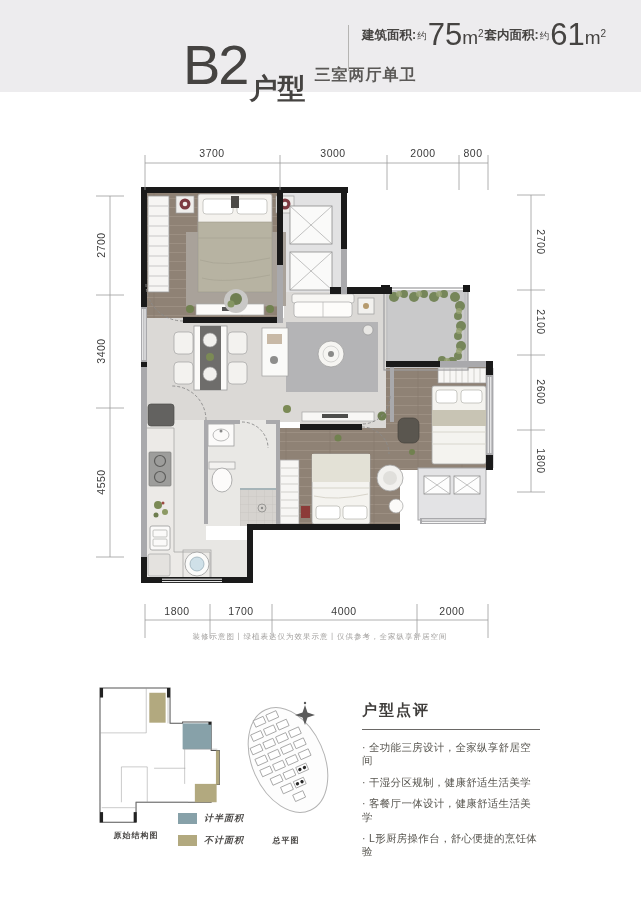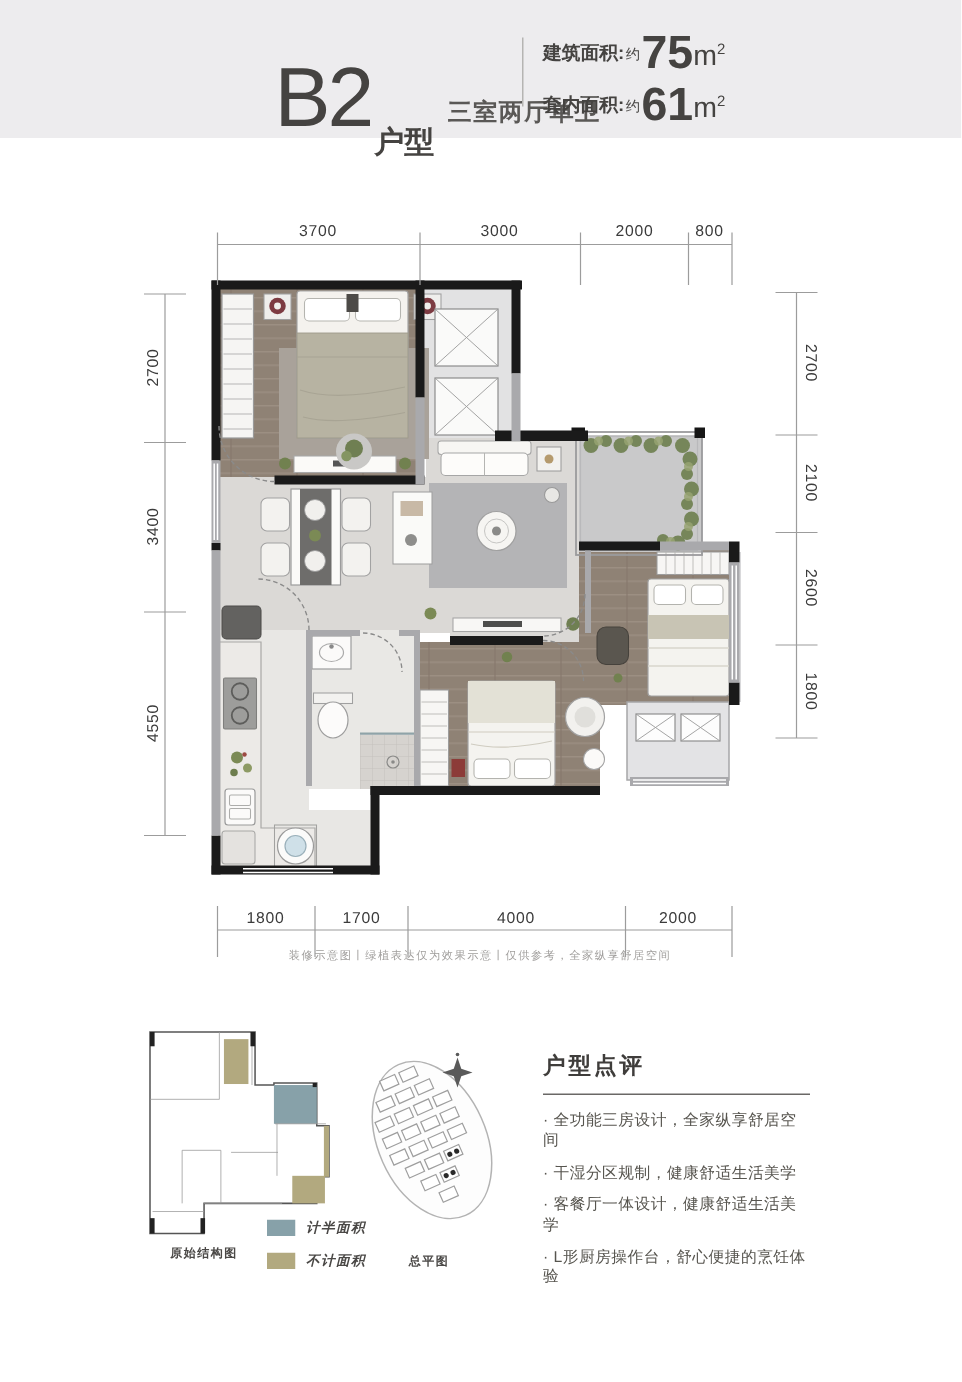--- a/index.html
+++ b/index.html
@@ -1,28 +1,28 @@
 <!DOCTYPE html>
 <html><head>
 <meta charset="utf-8">
 <style>
   html,body{margin:0;padding:0;background:#fff;}
   .canvas{position:relative;width:641px;height:921px;background:#ffffff;overflow:hidden;
           font-family:"Liberation Sans",sans-serif;}
   .topband{position:absolute;left:0;top:0;width:641px;height:92px;background:#edecee;}
   .header{position:absolute;left:183px;top:0;height:108px;display:flex;align-items:flex-end;}
   .b2{font-size:56px;line-height:1;color:#454341;font-weight:400;letter-spacing:-2px;padding-bottom:15px;}
-  .htype{font-size:20px;font-weight:700;color:#454341;margin-left:2px;}
+  .htype{font-size:28px;font-weight:700;color:#454341;margin-left:2px;}
   .subtitle{font-size:16px;font-weight:700;color:#5a5856;padding-bottom:22px;margin-left:9px;letter-spacing:1px;}
   .vdiv{position:absolute;left:348px;top:25px;width:1px;height:46px;background:#b5b4b2;}
-  .areas{position:absolute;left:362px;top:16px;display:flex;flex-direction:column;gap:1px;}
+  .areas{position:absolute;left:362px;top:16px;display:flex;flex-direction:row;gap:1px;}
   .arearow{display:flex;align-items:flex-end;color:#454341;height:34px;}
   .arealabel{font-size:12.5px;font-weight:700;padding-bottom:6px;}
   .approx{font-size:9.5px;padding-bottom:7px;margin:0 1px;}
-  .areaval{font-size:31px;line-height:.92;font-weight:700;}
+  .areaval{font-size:31px;line-height:.92;font-weight:400;}
   .areaunit{font-size:19px;padding-bottom:1px;}
   .areaunit sup{font-size:10px;}
   .disclaimer{position:absolute;left:95px;top:632px;width:450px;text-align:center;
               font-size:7.5px;color:#a09e9c;letter-spacing:1px;}
   .cap{position:absolute;font-size:8px;font-weight:700;color:#4a4846;letter-spacing:1px;}
   .cap.structure{left:103px;top:830px;width:66px;text-align:center;}
   .cap.siteplan{left:262px;top:810px;width:48px;text-align:center;margin-top:25px;}
   .legend{position:absolute;left:178px;top:812px;font-style:italic;}
   .legrow{display:flex;align-items:center;margin-bottom:9px;}
   .legrow svg{display:block;}

